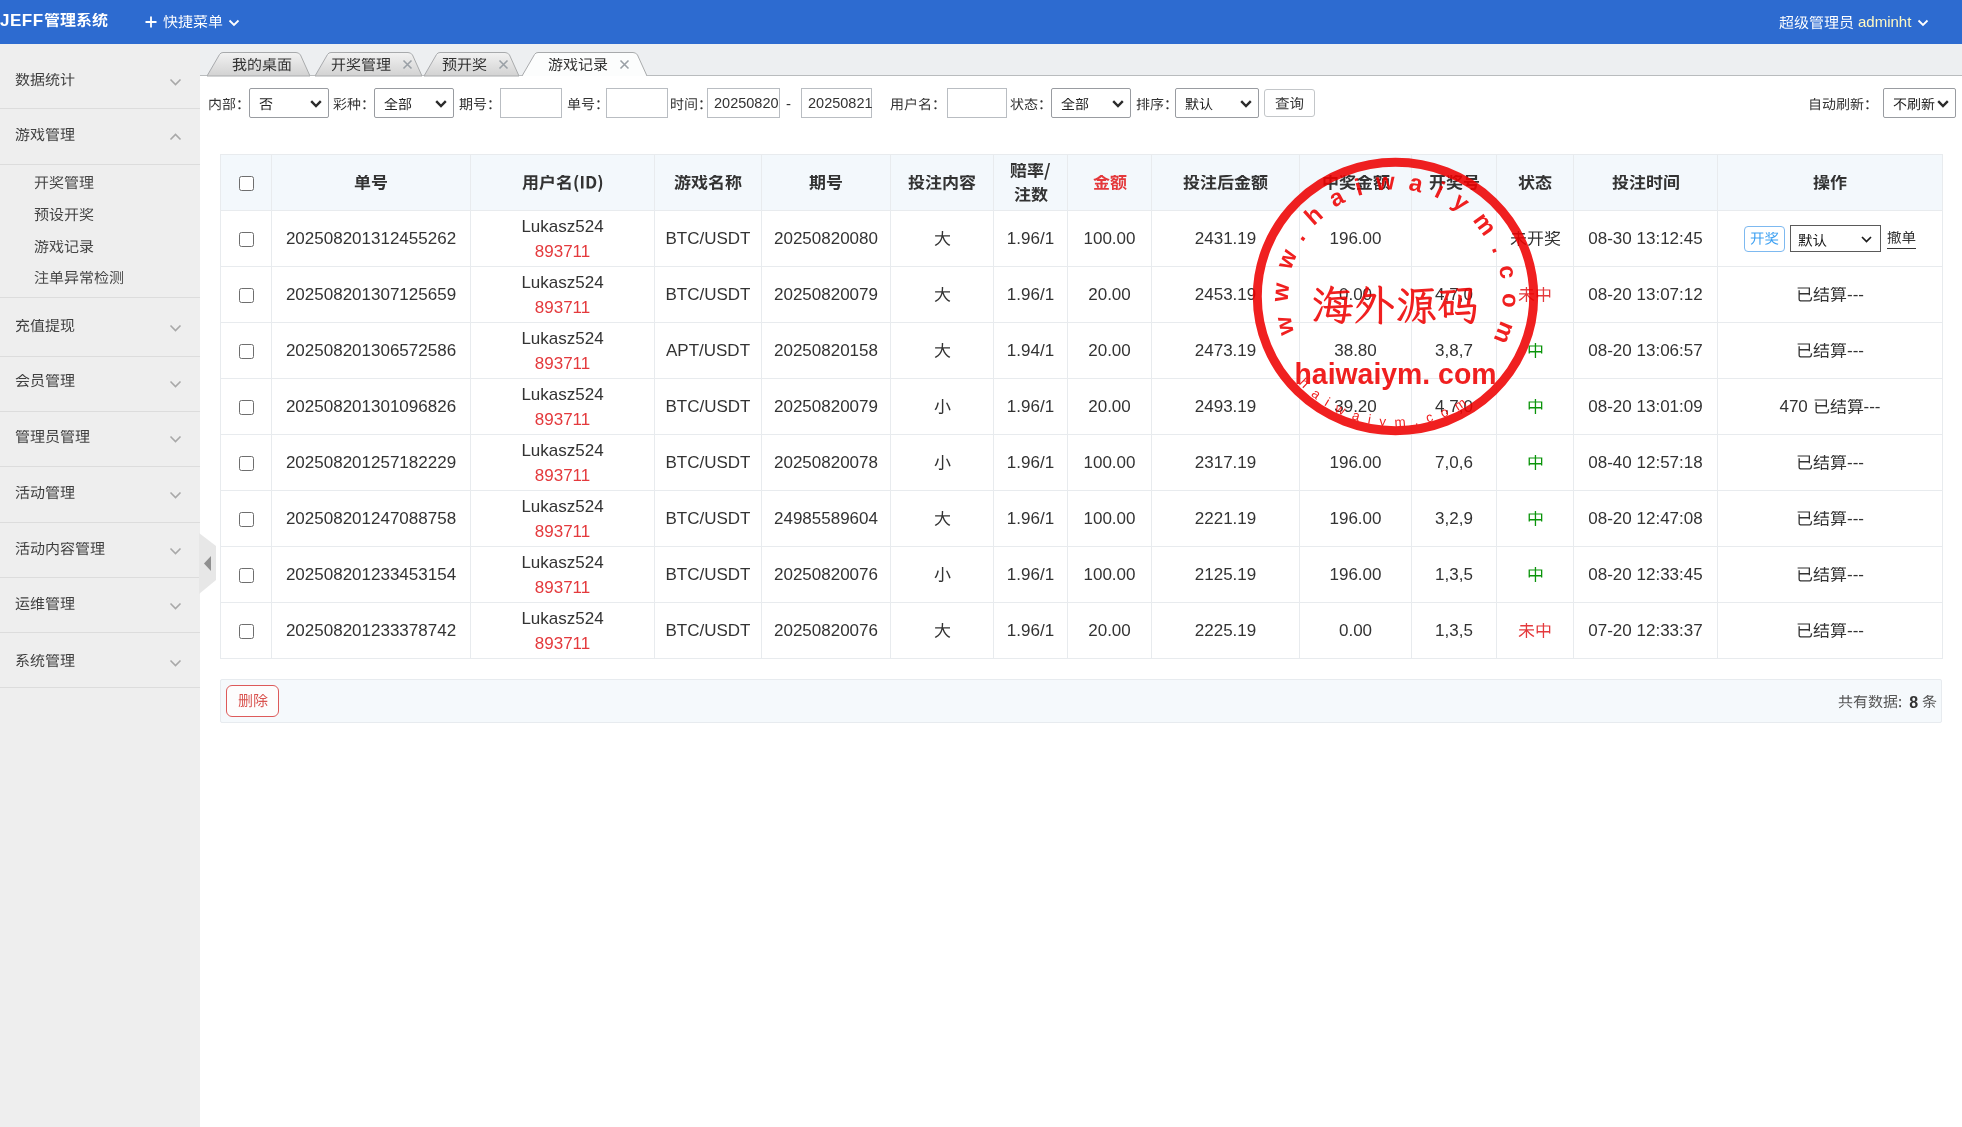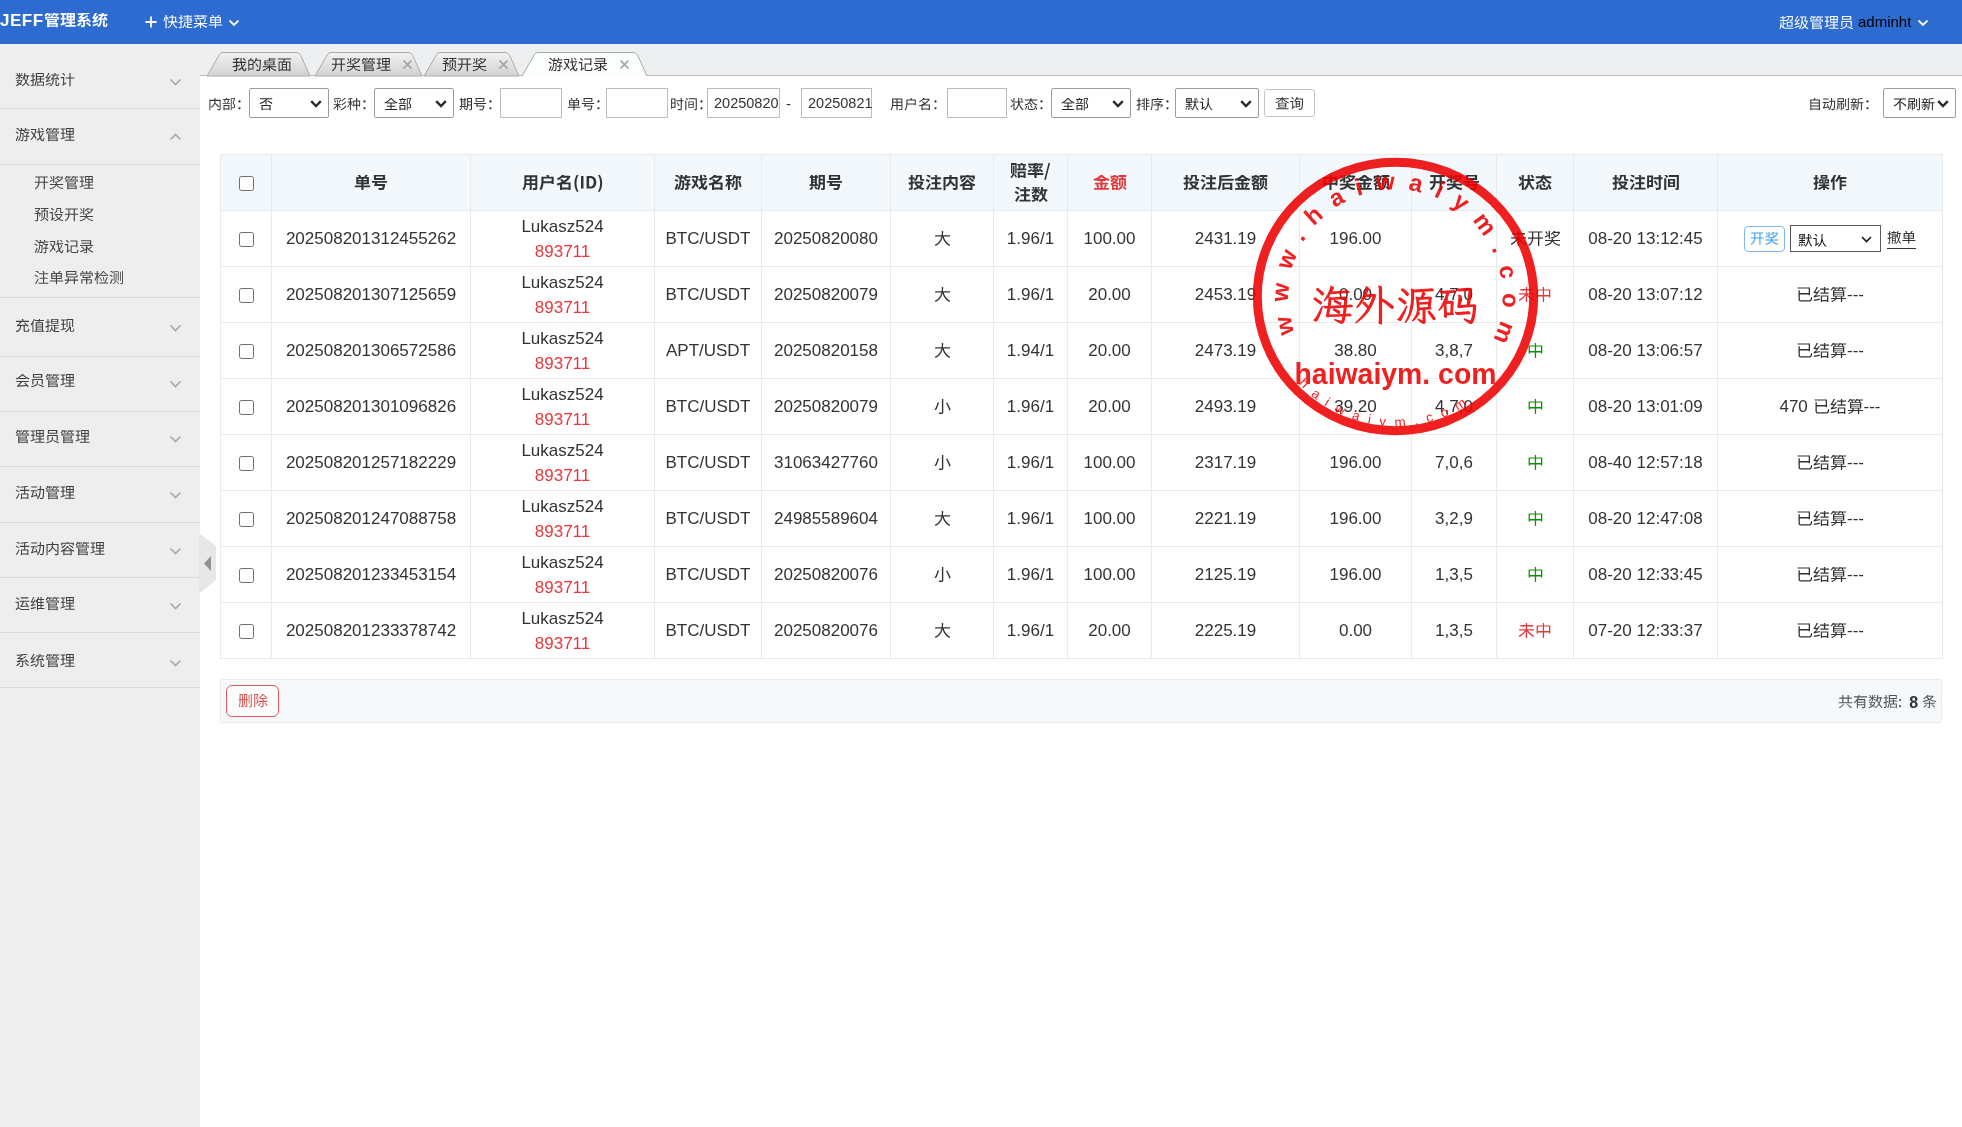--- a/index.html
+++ b/index.html
@@ -31,21 +31,21 @@
     </svg>
     <div class="abs" style="left:163px;top:13px"><svg class="cj" width="60.0" height="15.0" viewBox="0 -12.0 60.0 15.0">
         <path d="M2.5 -12.6V1.2H3.7V-12.6ZM1.2 -9.7C1.1 -8.5 0.8 -6.8 0.4 -5.8L1.3 -5.5C1.7 -6.6 2 -8.4 2.1 -9.6ZM3.7 -9.8C4.2 -8.9 4.6 -7.8 4.8 -7L5.7 -7.5C5.5 -8.2 5 -9.3 4.5 -10.2ZM12.1 -5.7H9.8C9.8 -6.4 9.8 -7 9.8 -7.6V-9.2H12.1ZM8.7 -12.6V-10.2H5.8V-9.2H8.7V-7.6C8.7 -7 8.7 -6.4 8.6 -5.7H5V-4.6H8.5C8.1 -2.8 7.1 -0.9 4.5 0.4C4.7 0.6 5.1 1 5.2 1.3C7.8 -0.1 8.9 -2 9.4 -3.9C10.3 -1.5 11.7 0.3 13.8 1.2C14 0.9 14.3 0.4 14.6 0.2C12.5 -0.6 11.1 -2.4 10.3 -4.6H14.5V-5.7H13.2V-10.2H9.8V-12.6Z M21.2 -4C21 -2 20.3 -0.4 19.1 0.6C19.4 0.8 19.8 1.1 20 1.3C20.7 0.6 21.2 -0.2 21.6 -1.2C22.6 0.6 24.2 1.1 26.5 1.1H29.2C29.2 0.8 29.4 0.3 29.5 0.1C29 0.1 26.9 0.1 26.6 0.1C26.1 0.1 25.6 0.1 25.2 0V-2H28.6V-2.9H25.2V-4.2H28.5V-6.4H29.5V-7.3H28.5V-9.3H25.2V-10.3H29.2V-11.3H25.2V-12.6H24.1V-11.3H20.4V-10.3H24.1V-9.3H21.1V-8.4H24.1V-7.3H20.2V-6.4H24.1V-5.1H21.1V-4.2H24.1V-0.2C23.2 -0.6 22.5 -1.2 22 -2.4C22.1 -2.8 22.2 -3.3 22.3 -3.9ZM27.4 -6.4V-5.1H25.2V-6.4ZM27.4 -7.3H25.2V-8.4H27.4ZM17.5 -12.6V-9.6H15.6V-8.5H17.5V-5.4L15.4 -4.8L15.7 -3.7L17.5 -4.3V-0.1C17.5 0.1 17.4 0.2 17.2 0.2C17.1 0.2 16.5 0.2 15.8 0.1C16 0.5 16.1 0.9 16.2 1.2C17.1 1.2 17.7 1.2 18 1C18.4 0.8 18.6 0.5 18.6 -0.1V-4.7L20.2 -5.2L20 -6.2L18.6 -5.8V-8.5H20.2V-9.6H18.6V-12.6Z M42.2 -9.7C39.7 -9.1 35.1 -8.8 31.4 -8.7C31.5 -8.4 31.6 -8 31.6 -7.7C35.5 -7.8 40.1 -8.1 43.1 -8.8ZM32 -6.9C32.6 -6.3 33.2 -5.3 33.4 -4.7L34.4 -5.1C34.2 -5.7 33.6 -6.7 33 -7.3ZM36.2 -7.3C36.6 -6.7 37 -5.8 37.1 -5.2L38.1 -5.6C38 -6.1 37.6 -7 37.2 -7.6ZM42.1 -7.9C41.7 -7 41 -5.7 40.4 -5L41.3 -4.6C41.9 -5.3 42.6 -6.5 43.2 -7.5ZM39.4 -12.6V-11.5H35.5V-12.6H34.4V-11.5H30.9V-10.5H34.4V-9.3H35.5V-10.5H39.4V-9.5H40.6V-10.5H44.1V-11.5H40.6V-12.6ZM36.9 -5.1V-4H30.9V-2.9H35.9C34.5 -1.7 32.4 -0.6 30.5 -0.1C30.8 0.2 31.1 0.6 31.3 0.9C33.3 0.2 35.4 -1.1 36.9 -2.6V1.2H38.1V-2.6C39.4 -1.1 41.6 0.2 43.7 0.8C43.8 0.5 44.2 0.1 44.4 -0.2C42.5 -0.7 40.3 -1.7 39 -2.9H44.2V-4H38.1V-5.1Z M48.3 -6.6H51.9V-4.9H48.3ZM53 -6.6H56.8V-4.9H53ZM48.3 -9H51.9V-7.5H48.3ZM53 -9H56.8V-7.5H53ZM55.6 -12.5C55.3 -11.8 54.7 -10.7 54.1 -10H50.5L51.1 -10.3C50.8 -10.9 50.1 -11.9 49.5 -12.5L48.5 -12.1C49.1 -11.5 49.7 -10.6 50 -10H47.2V-4H51.9V-2.5H45.8V-1.5H51.9V1.2H53V-1.5H59.2V-2.5H53V-4H57.9V-10H55.4C55.9 -10.6 56.4 -11.4 56.9 -12.1Z" fill="#ffffff"></path>
       </svg></div>
     <svg class="abs" style="left:228px;top:19px" width="12" height="8" viewBox="0 0 12 8">
       <path d="M1.5 1.5 L6 6 L10.5 1.5" stroke="#fff" stroke-width="1.8" fill="none"></path>
     </svg>
     <div class="abs" style="left:1779px;top:14px"><svg class="cj" width="75.0" height="15.0" viewBox="0 -12.0 75.0 15.0">
         <path d="M8.9 -5.2H12.5V-2.5H8.9ZM7.8 -6.2V-1.5H13.6V-6.2ZM1.5 -5.8C1.4 -3.2 1.3 -0.8 0.4 0.7C0.7 0.8 1.1 1.1 1.3 1.2C1.8 0.4 2 -0.6 2.2 -1.7C3.3 0.3 5.1 0.8 8.3 0.8H14.1C14.2 0.5 14.4 -0 14.5 -0.3C13.6 -0.3 9 -0.3 8.3 -0.3C6.8 -0.3 5.6 -0.4 4.7 -0.8V-3.8H7V-4.8H4.7V-6.9H7.1C7.3 -6.8 7.6 -6.5 7.7 -6.4C9.3 -7.3 10.2 -8.8 10.5 -11H12.8C12.7 -9 12.6 -8.3 12.4 -8.1C12.3 -7.9 12.2 -7.9 11.9 -7.9C11.7 -7.9 11.1 -7.9 10.5 -8C10.7 -7.7 10.8 -7.3 10.8 -7C11.5 -7 12.1 -7 12.4 -7C12.8 -7 13.1 -7.1 13.3 -7.4C13.7 -7.8 13.8 -8.8 13.9 -11.5C13.9 -11.7 13.9 -12 13.9 -12H7.3V-11H9.5C9.2 -9.3 8.5 -8.1 7.2 -7.3V-7.9H4.5V-9.8H6.9V-10.8H4.5V-12.6H3.5V-10.8H1.1V-9.8H3.5V-7.9H0.8V-6.9H3.7V-1.4C3.1 -1.9 2.7 -2.6 2.4 -3.6C2.4 -4.3 2.5 -5 2.5 -5.8Z M15.6 -0.8 15.9 0.3C17.3 -0.3 19.2 -1 21 -1.7L20.7 -2.7C18.9 -2 16.9 -1.3 15.6 -0.8ZM21 -11.6V-10.6H22.7C22.5 -5.8 22 -1.9 19.9 0.5C20.2 0.7 20.7 1.1 20.9 1.2C22.2 -0.4 22.9 -2.7 23.3 -5.3C23.8 -4.1 24.5 -3 25.2 -1.9C24.3 -0.9 23.2 -0.2 22.1 0.4C22.3 0.5 22.7 1 22.8 1.2C24 0.7 25 -0.1 25.9 -1.1C26.7 -0.1 27.7 0.6 28.7 1.2C28.9 0.9 29.2 0.5 29.5 0.3C28.4 -0.2 27.4 -1 26.6 -1.9C27.6 -3.3 28.4 -5.1 28.9 -7.3L28.2 -7.6L28 -7.5H26.4C26.8 -8.8 27.3 -10.3 27.6 -11.6ZM23.8 -10.6H26.2C25.8 -9.2 25.4 -7.6 25 -6.5H27.6C27.2 -5.1 26.6 -3.9 25.9 -2.8C24.9 -4.2 24.1 -5.8 23.6 -7.5C23.7 -8.5 23.7 -9.5 23.8 -10.6ZM15.8 -6.3C16.1 -6.5 16.4 -6.5 18.3 -6.8C17.7 -5.8 17 -5 16.7 -4.7C16.3 -4.1 15.9 -3.8 15.6 -3.7C15.7 -3.4 15.9 -2.9 15.9 -2.7C16.2 -2.9 16.8 -3.1 20.8 -4.3C20.7 -4.5 20.7 -5 20.7 -5.2L17.7 -4.4C18.9 -5.7 19.9 -7.3 20.9 -8.9L19.9 -9.5C19.7 -8.9 19.3 -8.3 19 -7.8L17 -7.6C17.9 -8.9 18.8 -10.5 19.5 -12.1L18.5 -12.6C17.8 -10.8 16.7 -8.8 16.4 -8.3C16 -7.8 15.8 -7.5 15.5 -7.4C15.6 -7.1 15.8 -6.6 15.8 -6.3Z M33.2 -6.6V1.2H34.3V0.7H41.6V1.2H42.7V-2.5H34.3V-3.6H41.9V-6.6ZM41.6 -0.2H34.3V-1.6H41.6ZM36.6 -9.3C36.8 -9 36.9 -8.7 37.1 -8.4H31.5V-5.9H32.6V-7.5H42.6V-5.9H43.7V-8.4H38.2C38.1 -8.8 37.8 -9.2 37.6 -9.6ZM34.3 -5.7H40.8V-4.4H34.3ZM32.5 -12.7C32.1 -11.4 31.5 -10.1 30.6 -9.2C30.9 -9.1 31.4 -8.8 31.6 -8.7C32.1 -9.2 32.5 -9.8 32.8 -10.5H33.9C34.2 -10 34.5 -9.3 34.7 -8.9L35.6 -9.2C35.5 -9.6 35.2 -10.1 35 -10.5H37.3V-11.4H33.2C33.4 -11.7 33.5 -12.1 33.6 -12.4ZM38.9 -12.6C38.6 -11.5 38.1 -10.5 37.4 -9.8C37.6 -9.6 38.1 -9.4 38.3 -9.2C38.6 -9.6 38.9 -10 39.2 -10.5H40.2C40.7 -10 41.1 -9.3 41.3 -8.8L42.2 -9.2C42.1 -9.6 41.8 -10.1 41.4 -10.5H44.1V-11.4H39.6C39.7 -11.7 39.8 -12.1 39.9 -12.4Z M52.1 -8.1H54.4V-6.2H52.1ZM55.4 -8.1H57.7V-6.2H55.4ZM52.1 -10.9H54.4V-9H52.1ZM55.4 -10.9H57.7V-9H55.4ZM49.8 -0.3V0.7H59.5V-0.3H55.5V-2.4H59V-3.4H55.5V-5.2H58.8V-11.9H51.1V-5.2H54.3V-3.4H50.9V-2.4H54.3V-0.3ZM45.5 -1.5 45.8 -0.4C47.1 -0.8 48.9 -1.4 50.5 -1.9L50.3 -3L48.6 -2.5V-6.2H50.1V-7.2H48.6V-10.5H50.4V-11.6H45.7V-10.5H47.5V-7.2H45.8V-6.2H47.5V-2.1C46.8 -1.9 46.1 -1.7 45.5 -1.5Z M64 -10.9H71V-9.2H64ZM62.9 -11.9V-8.3H72.3V-11.9ZM66.8 -4.9V-3.5C66.8 -2.3 66.4 -0.7 61 0.3C61.2 0.6 61.6 1 61.7 1.3C67.3 0 68 -1.9 68 -3.5V-4.9ZM67.9 -1C69.8 -0.3 72.2 0.6 73.5 1.3L74 0.3C72.8 -0.3 70.3 -1.2 68.5 -1.8ZM62.3 -6.9V-1.4H63.5V-5.9H71.6V-1.5H72.8V-6.9Z" fill="#ffffff"></path>
       </svg></div>
-    <div class="abs" style="left:1858px;top:13px;font-size:15px;color:#000000">adminht</div>
+    <div class="abs" style="left:1858px;top:13px;font-size:15px;color:#fef9c3">adminht</div>
     <svg class="abs" style="left:1917px;top:19px" width="12" height="8" viewBox="0 0 12 8">
       <path d="M1.5 1.5 L6 6 L10.5 1.5" stroke="#fff" stroke-width="1.8" fill="none"></path>
     </svg>
   </div>
 <div class="side">
     <div class="sdiv" style="top:64px"></div>
     <div class="sdiv" style="top:120px"></div>
     <div class="sdiv" style="top:253px"></div>
     <div class="sdiv" style="top:312px"></div>
     <div class="sdiv" style="top:367px"></div>
@@ -324,21 +324,21 @@
             <path d="M7.8 -14.3C7.8 -12.9 7.8 -11.2 7.6 -9.4H1.1V-8.1H7.4C6.7 -4.9 5 -1.6 0.7 0.3C1.1 0.5 1.5 1 1.7 1.3C5.8 -0.6 7.7 -3.8 8.5 -7.1C9.8 -3.2 12 -0.2 15.3 1.3C15.6 1 16 0.4 16.3 0.1C13 -1.2 10.8 -4.3 9.6 -8.1H16V-9.4H8.9C9.2 -11.2 9.2 -12.9 9.2 -14.3Z" fill="#333333"></path>
           </svg></td>
         <td>1.96/1</td>
         <td class="red">100.00</td>
         <td>2431.19</td>
         <td>196.00</td>
         <td></td>
         <td><svg class="cj" width="51.0" height="17.0" viewBox="0 -13.6 51.0 17.0">
             <path d="M7.8 -14.3V-11.5H2.3V-10.2H7.8V-7.3H1.1V-6H7.1C5.5 -3.8 3 -1.7 0.6 -0.7C0.9 -0.4 1.3 0.1 1.5 0.4C3.8 -0.7 6.2 -2.8 7.8 -5V1.4H9.1V-5.1C10.8 -2.8 13.2 -0.7 15.5 0.4C15.7 0.1 16.1 -0.4 16.4 -0.7C14 -1.7 11.4 -3.8 9.9 -6H16V-7.3H9.1V-10.2H14.9V-11.5H9.1V-14.3Z M28 -12V-7.1H23.3V-7.8V-12ZM17.9 -7.1V-5.9H21.9C21.7 -3.6 20.8 -1.3 17.9 0.5C18.3 0.7 18.7 1.1 18.9 1.4C22.1 -0.6 23 -3.2 23.2 -5.9H28V1.4H29.3V-5.9H33.1V-7.1H29.3V-12H32.6V-13.2H18.5V-12H22V-7.8L22 -7.1Z M35.3 -12.9C35.9 -12.1 36.6 -10.9 36.8 -10.2L37.9 -10.8C37.6 -11.5 36.9 -12.6 36.2 -13.4ZM41.9 -6C41.8 -5.5 41.8 -5.1 41.6 -4.7H35V-3.5H41.3C40.5 -1.6 38.8 -0.4 34.7 0.3C35 0.6 35.3 1.1 35.3 1.4C39.6 0.6 41.5 -0.9 42.5 -3C43.8 -0.5 46.1 0.7 49.6 1.3C49.7 0.9 50 0.4 50.3 0.1C46.9 -0.3 44.6 -1.4 43.5 -3.5H49.9V-4.7H43C43.1 -5.1 43.2 -5.5 43.2 -6ZM34.8 -8 35.3 -6.9C36.3 -7.4 37.6 -8.1 38.7 -8.8V-5.9H40V-14.3H38.7V-10C37.3 -9.2 35.8 -8.5 34.8 -8ZM44.1 -14.3C43.6 -13.1 42.1 -11.7 40.6 -10.9C40.9 -10.6 41.2 -10.2 41.4 -9.9C42.3 -10.4 43.1 -11 43.7 -11.7H48.5C47.9 -10.5 47 -9.5 45.8 -8.8C45.3 -9.5 44.4 -10.3 43.7 -10.9L42.7 -10.3C43.5 -9.7 44.3 -8.9 44.8 -8.3C43.5 -7.7 42 -7.3 40.4 -7C40.6 -6.8 41 -6.3 41.1 -6C45.3 -6.7 48.7 -8.4 50.1 -12.5L49.3 -12.9L49.1 -12.8H44.7C44.9 -13.2 45.2 -13.6 45.4 -13.9Z" fill="#333333"></path>
           </svg></td>
-        <td>08-20 13:12:45</td>
+        <td>08-30 13:12:45</td>
         <td>
           <div style="white-space:nowrap"><span style="display:inline-block;vertical-align:middle;width:41px;height:26px;border:1px solid #7db9f0;border-radius:4px;background:#fff;line-height:24px;text-align:center"><svg class="cj" width="29.0" height="14.5" viewBox="0 -11.6 29.0 14.5">
                 <path d="M9.4 -10.2V-6.1H5.4V-6.7V-10.2ZM0.8 -6.1V-5H4.2C4 -3 3.2 -1.1 0.8 0.4C1.1 0.6 1.5 1 1.7 1.2C4.3 -0.5 5.1 -2.7 5.3 -5H9.4V1.2H10.5V-5H13.8V-6.1H10.5V-10.2H13.3V-11.2H1.3V-10.2H4.2V-6.7L4.2 -6.1Z M15.6 -11C16.1 -10.3 16.7 -9.3 16.9 -8.7L17.8 -9.2C17.6 -9.8 17 -10.7 16.4 -11.4ZM21.2 -5.1C21.2 -4.7 21.1 -4.3 21 -4H15.4V-3H20.7C20.1 -1.4 18.6 -0.3 15.1 0.3C15.3 0.5 15.6 0.9 15.6 1.2C19.3 0.5 20.9 -0.7 21.7 -2.6C22.8 -0.5 24.8 0.6 27.8 1.1C27.9 0.8 28.2 0.3 28.4 0.1C25.5 -0.2 23.6 -1.2 22.6 -3H28.1V-4H22.2C22.3 -4.3 22.3 -4.7 22.4 -5.1ZM15.2 -6.9 15.6 -5.9C16.5 -6.4 17.5 -6.9 18.5 -7.5V-5.1H19.6V-12.2H18.5V-8.5C17.3 -7.9 16 -7.2 15.2 -6.9ZM23.2 -12.2C22.6 -11.1 21.4 -10 20.2 -9.3C20.4 -9.1 20.7 -8.7 20.8 -8.5C21.5 -8.9 22.2 -9.4 22.8 -10H26.8C26.3 -8.9 25.6 -8.1 24.6 -7.5C24.1 -8.1 23.4 -8.8 22.8 -9.3L22 -8.8C22.6 -8.3 23.3 -7.6 23.7 -7C22.6 -6.5 21.4 -6.2 20 -6C20.2 -5.8 20.4 -5.4 20.5 -5.1C24.1 -5.7 27 -7.2 28.2 -10.7L27.6 -11L27.4 -10.9H23.6C23.8 -11.3 24 -11.6 24.2 -11.9Z" fill="#3b9ff2"></path>
               </svg></span><span style="display:inline-block;vertical-align:middle;margin-left:5px;width:91px;height:27px;border:1px solid #5a5a5a;background:#fff;text-align:left;position:relative"><span style="position:absolute;left:7px;top:5px"><svg class="cj" width="29.0" height="14.5" viewBox="0 -11.6 29.0 14.5">
                   <path d="M11 -11C11.6 -10.3 12.3 -9.3 12.6 -8.7L13.4 -9.1C13.1 -9.8 12.3 -10.7 11.7 -11.4ZM2.4 -10.2C2.6 -9.5 2.8 -8.5 2.8 -7.9L3.4 -8.1C3.4 -8.7 3.2 -9.6 2.9 -10.3ZM2.9 -1.7C3.1 -0.9 3.1 0.1 3.1 0.8L3.8 0.7C3.9 0 3.8 -1 3.6 -1.8ZM4.4 -1.7C4.6 -1 4.8 -0 4.8 0.6L5.6 0.4C5.5 -0.2 5.3 -1.1 5 -1.9ZM5.8 -1.8C6.1 -1.2 6.4 -0.5 6.4 0L7.2 -0.2C7.1 -0.7 6.8 -1.5 6.5 -2ZM1.7 -2.1C1.4 -1.3 0.9 -0.2 0.5 0.5L1.2 0.9C1.7 0.2 2.1 -0.9 2.4 -1.7ZM5.4 -10.3C5.2 -9.6 5 -8.6 4.7 -8L5.2 -7.8C5.5 -8.4 5.8 -9.3 6 -10.1ZM9.9 -12.2V-8.9L9.9 -8H7.5V-7H9.8C9.7 -4.5 9 -1.8 6.9 0.5C7.2 0.6 7.6 0.9 7.8 1.1C9.3 -0.7 10.1 -2.6 10.5 -4.6C11.1 -2.1 12 -0.1 13.5 1.1C13.6 0.8 14 0.4 14.2 0.3C12.4 -1.1 11.4 -3.8 10.9 -7H13.8V-8H10.8L10.9 -8.9V-12.2ZM2.1 -10.9H3.9V-7.3H2.1ZM4.6 -10.9H6.2V-7.3H4.6ZM1.2 -5.5V-4.6H3.7V-3.5L0.9 -3.3L0.9 -2.3C2.6 -2.5 4.9 -2.6 7.2 -2.8L7.2 -3.7L4.7 -3.5V-4.6H7V-5.5H4.7V-6.5H7V-11.7H1.3V-6.5H3.7V-5.5Z M16.6 -11.2C17.3 -10.6 18.3 -9.6 18.7 -9.1L19.5 -9.9C19 -10.4 18 -11.3 17.3 -11.9ZM23.5 -12.2C23.5 -7.2 23.6 -2.2 19.9 0.4C20.2 0.6 20.5 0.9 20.7 1.2C22.7 -0.2 23.6 -2.3 24.1 -4.7C24.7 -2.7 25.7 -0.2 27.7 1.1C27.9 0.9 28.2 0.6 28.5 0.3C25.4 -1.7 24.7 -6.3 24.5 -7.7C24.6 -9.1 24.6 -10.7 24.6 -12.2ZM15.2 -7.6V-6.6H17.6V-1.6C17.6 -0.9 17.1 -0.4 16.8 -0.2C17 -0 17.3 0.3 17.4 0.6C17.6 0.3 18 0 20.8 -1.9C20.7 -2.2 20.5 -2.6 20.5 -2.9L18.7 -1.7V-7.6Z" fill="#1c1c1c"></path>
                 </svg></span><svg style="position:absolute;right:8px;top:10px" width="11" height="7" viewBox="0 0 11 7">
                 <path d="M1 1 L5.5 5.5 L10 1" stroke="#1c1c1c" stroke-width="1.7" fill="none"></path>
               </svg></span><span style="display:inline-block;vertical-align:middle;margin-left:6px;border-bottom:1px solid #333;padding-bottom:0"><svg class="cj" width="29.0" height="14.5" viewBox="0 -11.6 29.0 14.5">
                 <path d="M4.4 -10.7V-9.7H6C5.6 -9 5.2 -8.3 5 -8.1C4.8 -7.8 4.7 -7.6 4.5 -7.6C4.6 -7.4 4.8 -6.9 4.8 -6.7C5 -6.9 5.5 -6.9 8.2 -7.4L8.5 -6.7L9.3 -7C9 -7.6 8.6 -8.6 8.2 -9.3L7.5 -9C7.6 -8.7 7.8 -8.4 7.9 -8.1L5.8 -7.8C6.2 -8.4 6.6 -9 7 -9.7H9.6V-10.7H7.5C7.4 -11.1 7.2 -11.7 7 -12.1L6.1 -12C6.3 -11.6 6.4 -11.1 6.6 -10.7ZM2.2 -12.2V-9.3H0.7V-8.2H2.2V-5L0.5 -4.5L0.8 -3.4L2.2 -3.9V-0.1C2.2 0.1 2.1 0.2 2 0.2C1.8 0.2 1.4 0.2 0.9 0.1C1 0.4 1.2 0.9 1.2 1.1C1.9 1.1 2.4 1.1 2.7 0.9C3 0.8 3.1 0.5 3.1 -0.1V-4.2L4.6 -4.7L4.4 -5.7L3.1 -5.2V-8.2H4.4V-9.3H3.1V-12.2ZM5.8 -3.5H7.9V-2.4H5.8ZM5.8 -4.3V-5.5H7.9V-4.3ZM4.9 -6.3V1.1H5.8V-1.6H7.9V-0C7.9 0.1 7.8 0.1 7.7 0.1C7.5 0.1 7.1 0.1 6.7 0.1C6.8 0.4 6.9 0.8 6.9 1C7.6 1 8.1 1 8.4 0.9C8.7 0.7 8.8 0.4 8.8 -0V-6.3ZM10.9 -8.7H12.4C12.2 -6.9 12 -5.3 11.5 -3.9C11.1 -5.3 10.9 -6.8 10.8 -8.2ZM10.5 -12.3C10.3 -9.9 9.8 -7.6 8.9 -6.1C9.1 -6 9.5 -5.5 9.6 -5.4C9.8 -5.7 10 -6.1 10.2 -6.5C10.4 -5.3 10.6 -3.9 11.1 -2.6C10.5 -1.4 9.8 -0.4 8.8 0.4C9 0.6 9.4 1 9.5 1.2C10.3 0.4 11 -0.4 11.5 -1.5C12 -0.4 12.6 0.4 13.3 1.1C13.5 0.9 13.8 0.5 14 0.3C13.1 -0.4 12.5 -1.4 12 -2.5C12.7 -4.2 13.1 -6.3 13.3 -8.7H13.9V-9.7H11.1C11.3 -10.5 11.4 -11.3 11.5 -12.2Z M17.7 -6.3H21.2V-4.8H17.7ZM22.3 -6.3H25.9V-4.8H22.3ZM17.7 -8.7H21.2V-7.2H17.7ZM22.3 -8.7H25.9V-7.2H22.3ZM24.8 -12.1C24.4 -11.4 23.9 -10.4 23.3 -9.7H19.8L20.4 -10C20.1 -10.6 19.4 -11.5 18.8 -12.1L17.9 -11.7C18.4 -11.1 19 -10.3 19.3 -9.7H16.6V-3.8H21.2V-2.5H15.3V-1.5H21.2V1.1H22.3V-1.5H28.3V-2.5H22.3V-3.8H27V-9.7H24.5C25 -10.3 25.5 -11 26 -11.7Z" fill="#333333"></path>
               </svg></span></div>
@@ -416,21 +416,21 @@
             <path d="M1.6 -13.2V-12H12.7V-7.5H3.8V-10.3H2.5V-1.7C2.5 0.4 3.3 0.9 6.1 0.9C6.7 0.9 11.8 0.9 12.5 0.9C15.3 0.9 15.9 -0.1 16.2 -3.2C15.8 -3.2 15.2 -3.5 14.9 -3.7C14.7 -1 14.4 -0.4 12.5 -0.4C11.4 -0.4 6.9 -0.4 6 -0.4C4.2 -0.4 3.8 -0.6 3.8 -1.7V-6.2H12.7V-5.4H14V-13.2Z M17.6 -0.9 17.8 0.4C19.5 0 21.8 -0.4 23.9 -0.9L23.8 -2.1C21.5 -1.6 19.2 -1.2 17.6 -0.9ZM18 -7.3C18.2 -7.4 18.6 -7.5 20.8 -7.7C20 -6.6 19.3 -5.8 19 -5.5C18.4 -4.9 18 -4.5 17.6 -4.4C17.8 -4 18 -3.4 18.1 -3.1C18.5 -3.3 19.1 -3.5 23.8 -4.4C23.8 -4.6 23.7 -5.1 23.8 -5.5L20 -4.9C21.4 -6.3 22.7 -8.1 23.9 -10L22.7 -10.7C22.4 -10.1 22 -9.5 21.6 -8.9L19.3 -8.7C20.3 -10.1 21.3 -11.9 22.1 -13.6L20.8 -14.2C20.1 -12.2 18.9 -10.1 18.5 -9.5C18.1 -9 17.8 -8.6 17.5 -8.5C17.7 -8.2 17.9 -7.5 18 -7.3ZM27.9 -14.3V-12H23.9V-10.8H27.9V-8.1H24.4V-6.9H32.7V-8.1H29.2V-10.8H33V-12H29.2V-14.3ZM24.8 -5.2V1.3H26V0.6H31V1.3H32.3V-5.2ZM26 -0.5V-4H31V-0.5Z M38.3 -7.8H47V-6.8H38.3ZM38.3 -6H47V-4.9H38.3ZM38.3 -9.6H47V-8.6H38.3ZM43.8 -14.4C43.3 -13.1 42.4 -11.8 41.4 -11C41.7 -10.9 42.2 -10.6 42.4 -10.4H39L40 -10.8C39.9 -11.1 39.6 -11.6 39.4 -12H42.3V-13H37.8C38 -13.4 38.1 -13.7 38.3 -14L37.1 -14.4C36.6 -13 35.6 -11.7 34.6 -10.8C34.9 -10.7 35.4 -10.3 35.6 -10.1C36.2 -10.6 36.7 -11.3 37.1 -12H38C38.4 -11.5 38.7 -10.8 38.9 -10.4H37V-4.1H39.3V-3L39.3 -2.6H35V-1.5H38.9C38.4 -0.8 37.4 -0.1 35.2 0.4C35.5 0.7 35.9 1.1 36 1.4C38.7 0.6 39.9 -0.5 40.3 -1.5H44.9V1.3H46.2V-1.5H50.1V-2.6H46.2V-4.1H48.3V-10.4H46.6L47.5 -10.8C47.4 -11.2 47.1 -11.6 46.7 -12H50V-13H44.5C44.7 -13.4 44.9 -13.7 45 -14.1ZM44.9 -2.6H40.6L40.6 -2.9V-4.1H44.9ZM42.6 -10.4C43 -10.8 43.5 -11.4 43.9 -12H45.3C45.7 -11.5 46.2 -10.9 46.4 -10.4Z" fill="#333333"></path>
           </svg><span>---</span></td>
       </tr>
       <tr>
         <td><span class="cb"></span></td>
         <td>202508201257182229</td>
         <td>
           <div style="line-height:25px">Lukasz524<br><span class="red">893711</span></div>
         </td>
         <td>BTC/USDT</td>
-        <td>31063427760</td>
+        <td>20250820078</td>
         <td><svg class="cj" width="17.0" height="17.0" viewBox="0 -13.6 17.0 17.0">
             <path d="M7.9 -14V-0.4C7.9 -0.1 7.8 0 7.4 0.1C7.1 0.1 5.8 0.1 4.6 0C4.8 0.4 5 1 5.1 1.4C6.7 1.4 7.8 1.3 8.4 1.1C9 0.9 9.3 0.5 9.3 -0.4V-14ZM12 -9.7C13.4 -7.3 14.8 -4.1 15.2 -2.1L16.6 -2.6C16.2 -4.7 14.7 -7.8 13.2 -10.2ZM3.4 -10C3 -7.8 2.1 -4.8 0.5 -3C0.9 -2.9 1.5 -2.6 1.8 -2.3C3.3 -4.2 4.3 -7.3 4.9 -9.8Z" fill="#333333"></path>
           </svg></td>
         <td>1.96/1</td>
         <td class="red">100.00</td>
         <td>2317.19</td>
         <td>196.00</td>
         <td>7,0,6</td>
         <td><svg class="cj" width="17.0" height="17.0" viewBox="0 -13.6 17.0 17.0">
             <path d="M7.8 -14.3V-11.2H1.6V-3.2H2.9V-4.2H7.8V1.3H9.1V-4.2H14V-3.2H15.3V-11.2H9.1V-14.3ZM2.9 -5.5V-10H7.8V-5.5ZM14 -5.5H9.1V-10H14Z" fill="#0a940a"></path>

